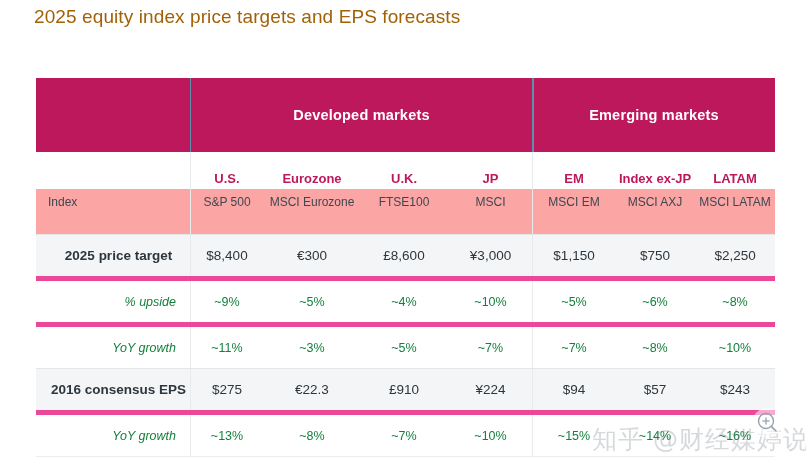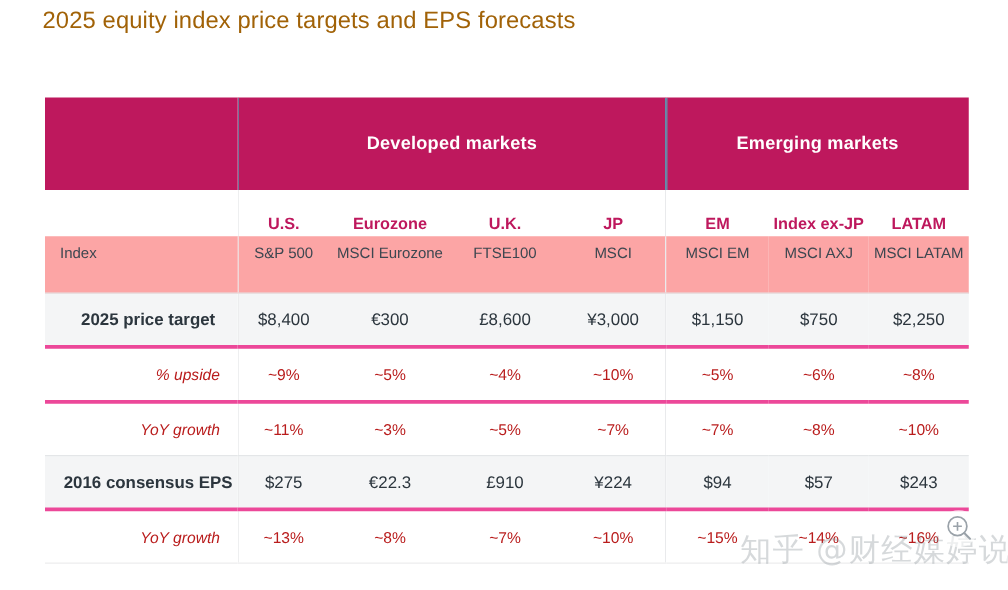--- a/index.html
+++ b/index.html
@@ -92,24 +92,24 @@
     font-size: 13.5px;
     color: #2c363e;
     text-align: center;
     vertical-align: middle;
     border-top: 1px solid #e4e6e8;
   }
   tr.sub-row td {
     height: 39px;
     background: #ffffff;
     font-size: 12.5px;
-    color: #b91c1c;
+    color: #15803d;
     text-align: center;
     vertical-align: middle;
-    border-top: 3px solid #ec4899;
+    border-top: 5px solid #ec4899;
   }
   td.row-label-main {
     text-align: center;
     padding-left: 12px;
     font-weight: 700;
     font-size: 13.5px;
     color: #222c34;
   }
   td.row-label-sub {
     text-align: right !important;

